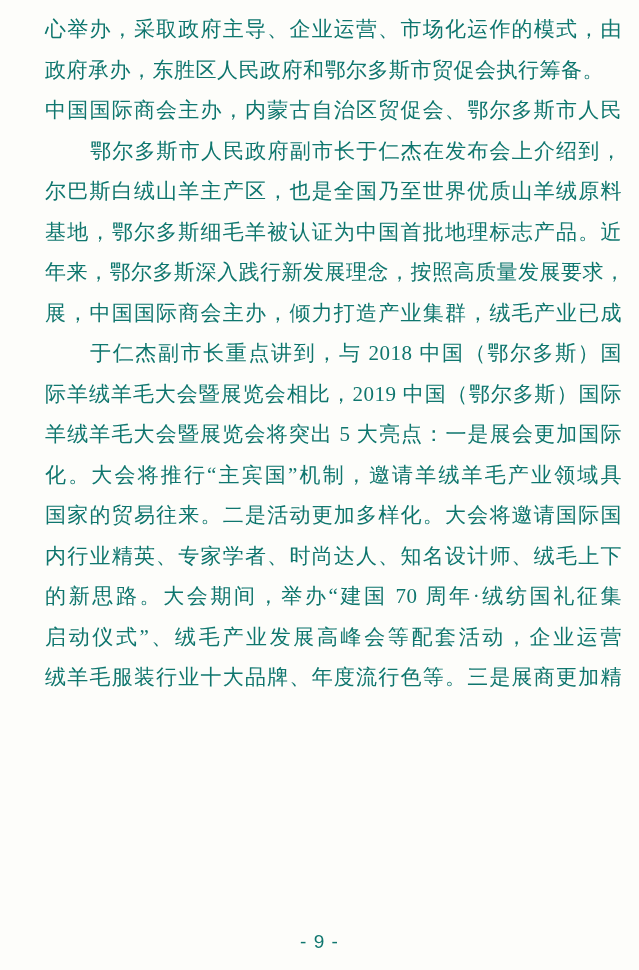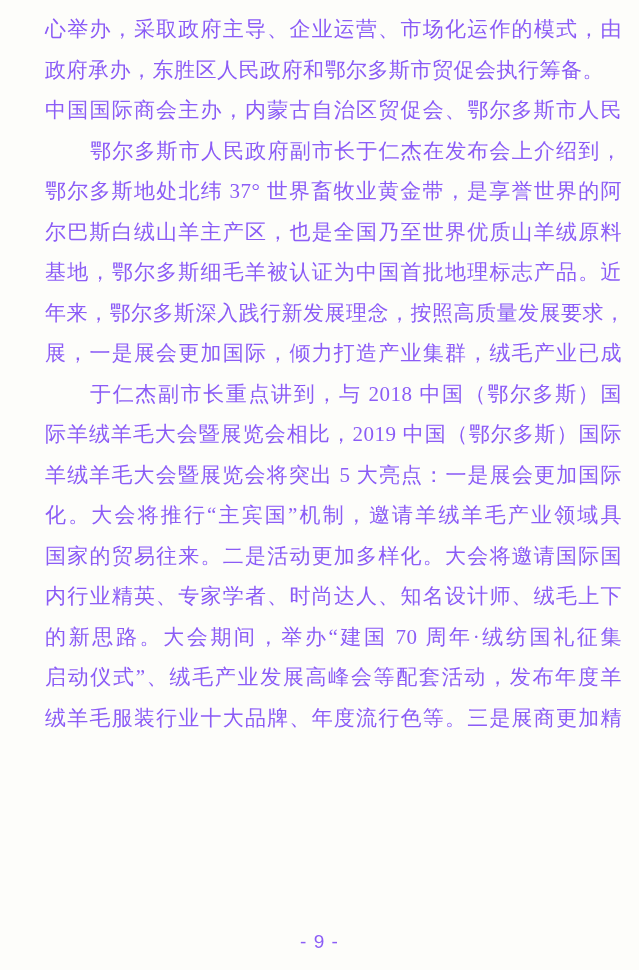--- a/index.html
+++ b/index.html
@@ -52,35 +52,34 @@
     line-height: 28px;
     text-align: center;
     font-family: "Liberation Sans", sans-serif;
     font-size: 19px;
     letter-spacing: 1px;
   }
 </style>
 </head>
 <body style="background: rgb(253, 253, 250);">
 
-<div class="sheet" style="color: #8b5cf6; border-radius: 6px;">
+<div class="sheet" style="color: #0f766e; border-radius: 6px;">
   <div class="doc">
       <div class="line">心举办，采取政府主导、企业运营、市场化运作的模式，由</div>
       <div class="line para-end">政府承办，东胜区人民政府和鄂尔多斯市贸促会执行筹备。</div>
       <div class="line">中国国际商会主办，内蒙古自治区贸促会、鄂尔多斯市人民</div>
       <div class="line indent">鄂尔多斯市人民政府副市长于仁杰在发布会上介绍到，</div>
-      <div class="line">鄂尔多斯地处北纬 37° 世界畜牧业黄金带，是享誉世界的阿</div>
       <div class="line">尔巴斯白绒山羊主产区，也是全国乃至世界优质山羊绒原料</div>
       <div class="line">基地，鄂尔多斯细毛羊被认证为中国首批地理标志产品。近</div>
       <div class="line">年来，鄂尔多斯深入践行新发展理念，按照高质量发展要求，</div>
-      <div class="line">展，一是展会更加国际，倾力打造产业集群，绒毛产业已成</div>
+      <div class="line">展，中国国际商会主办，倾力打造产业集群，绒毛产业已成</div>
       <div class="line indent">于仁杰副市长重点讲到，与 2018 中国（鄂尔多斯）国</div>
       <div class="line">际羊绒羊毛大会暨展览会相比，2019 中国（鄂尔多斯）国际</div>
       <div class="line">羊绒羊毛大会暨展览会将突出 5 大亮点：一是展会更加国际</div>
       <div class="line">化。大会将推行“主宾国”机制，邀请羊绒羊毛产业领域具</div>
       <div class="line">国家的贸易往来。二是活动更加多样化。大会将邀请国际国</div>
       <div class="line">内行业精英、专家学者、时尚达人、知名设计师、绒毛上下</div>
       <div class="line">的新思路。大会期间，举办“建国 70 周年·绒纺国礼征集</div>
-      <div class="line">启动仪式”、绒毛产业发展高峰会等配套活动，发布年度羊</div>
+      <div class="line">启动仪式”、绒毛产业发展高峰会等配套活动，企业运营</div>
       <div class="line">绒羊毛服装行业十大品牌、年度流行色等。三是展商更加精</div>
     </div>
   <div class="page-number">- 9 -</div>
 </div>
 
 </body></html>

